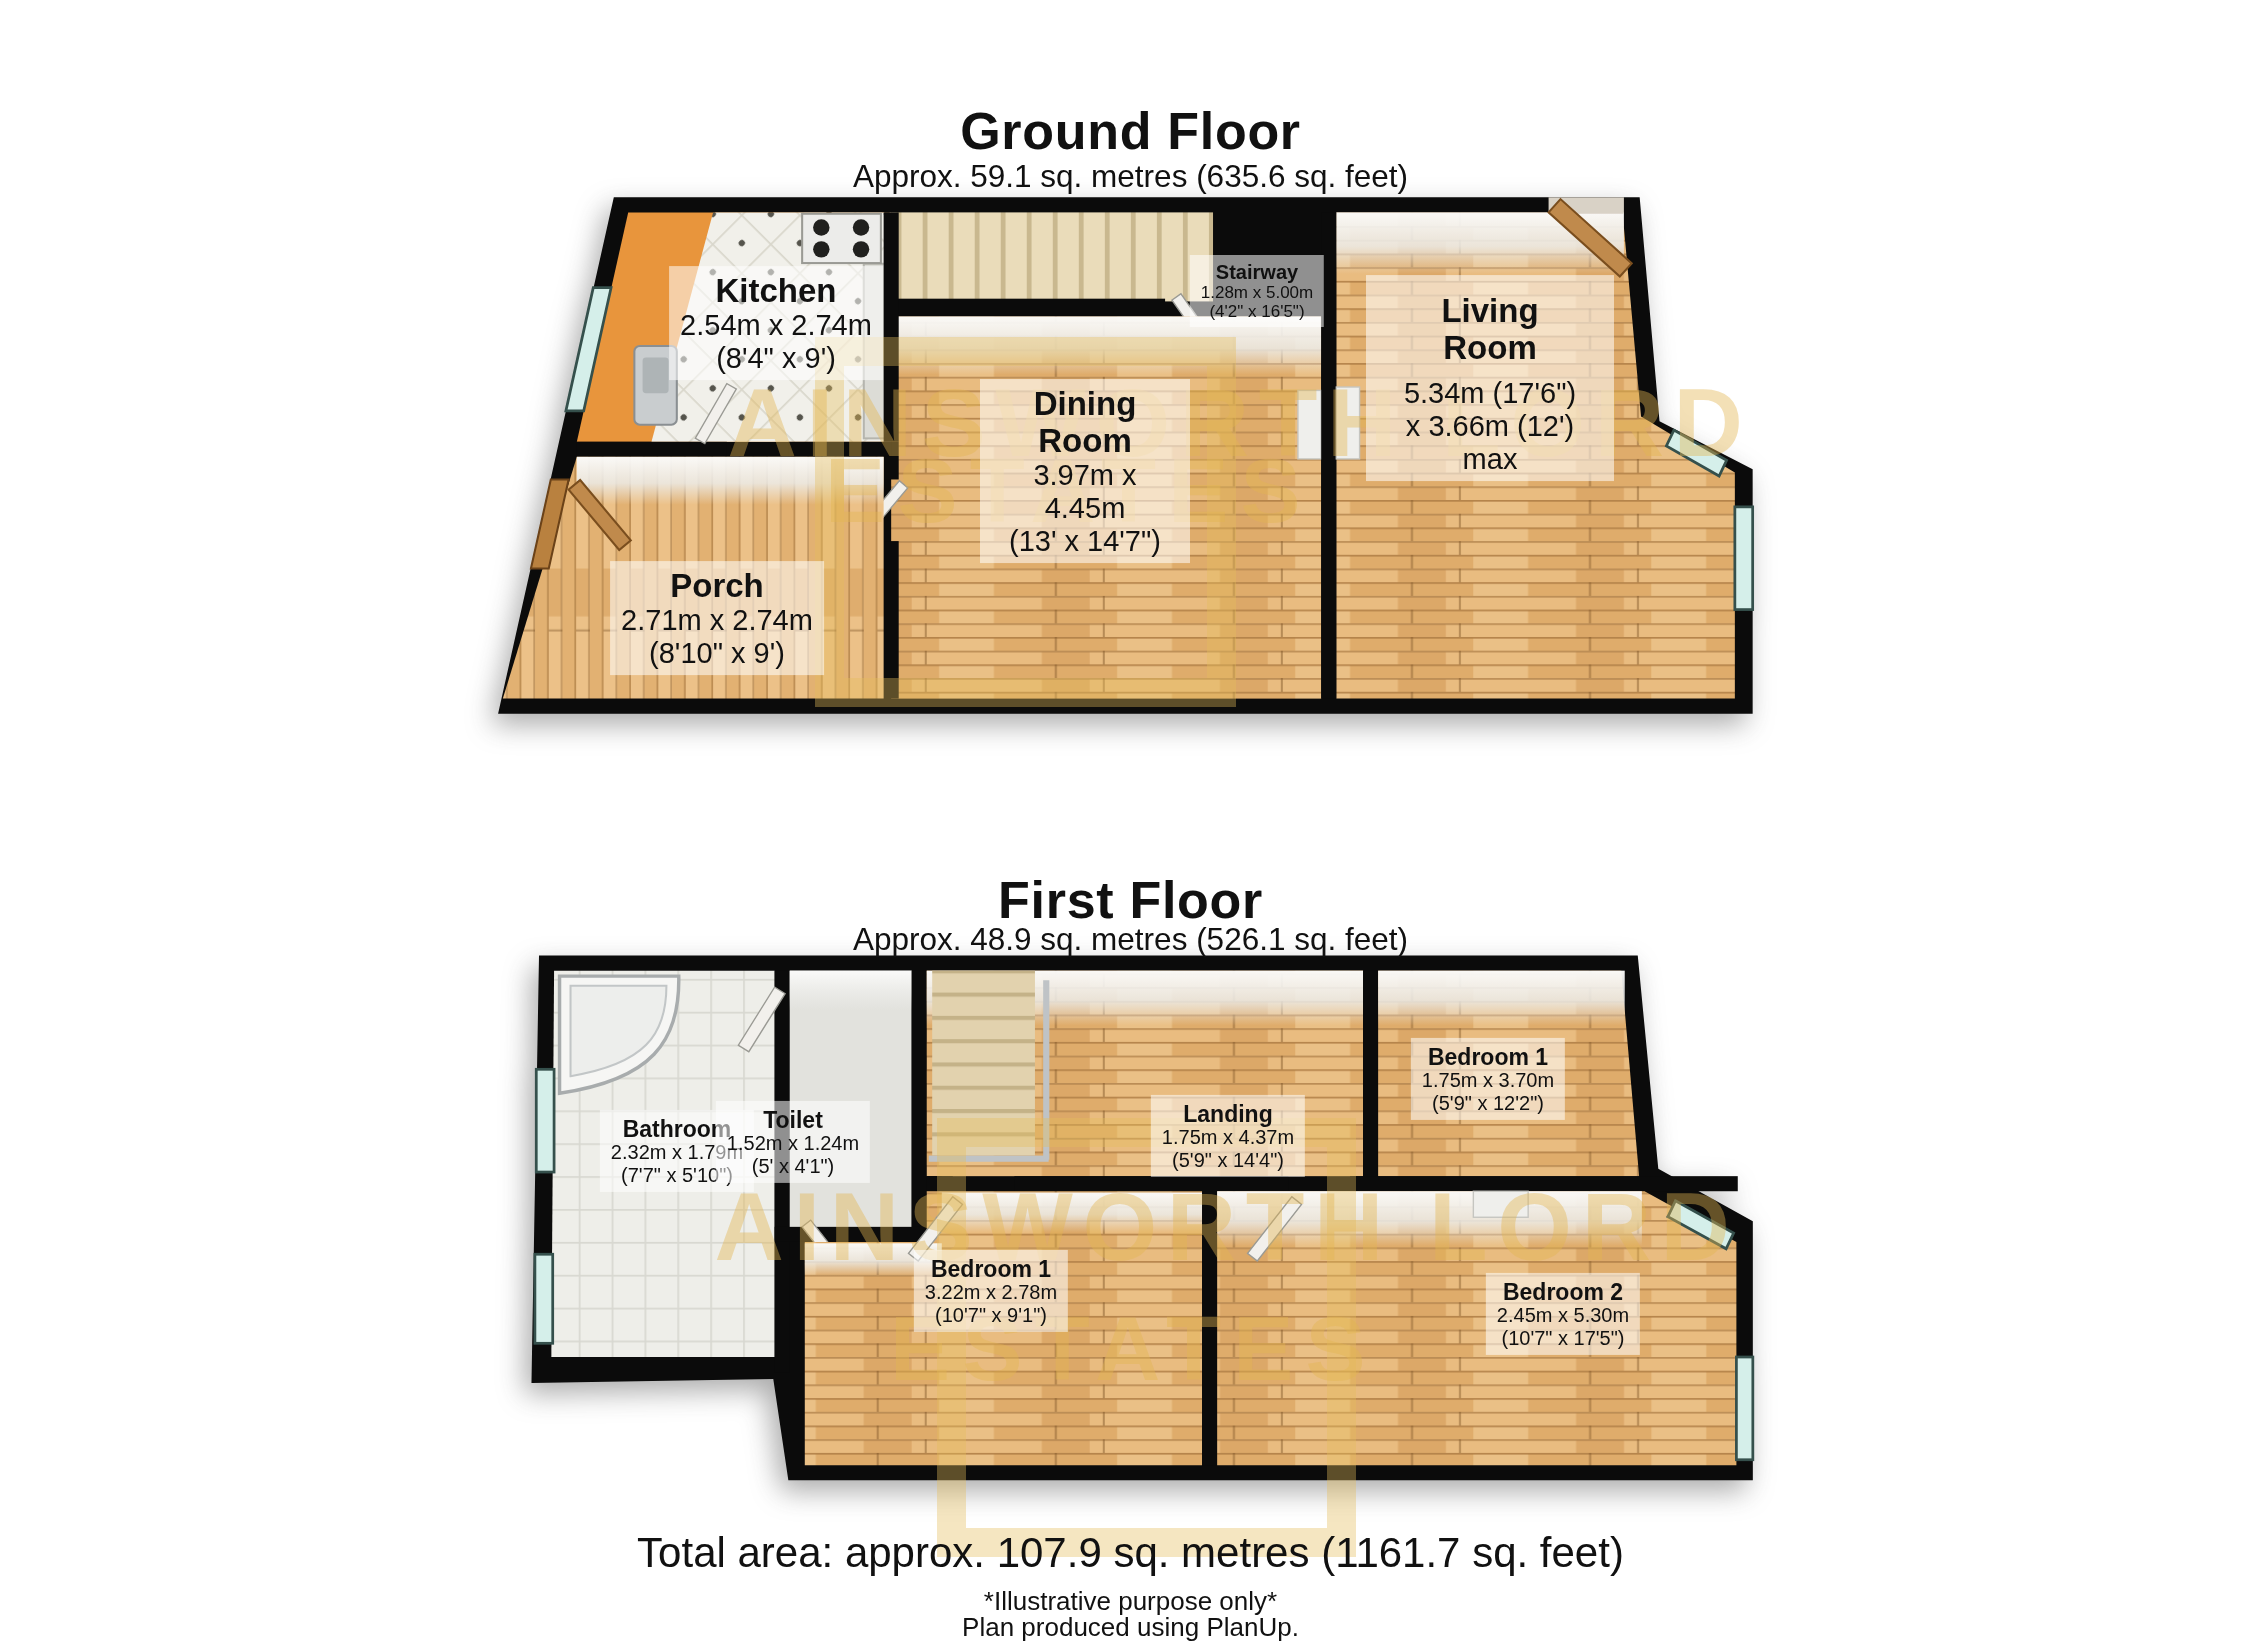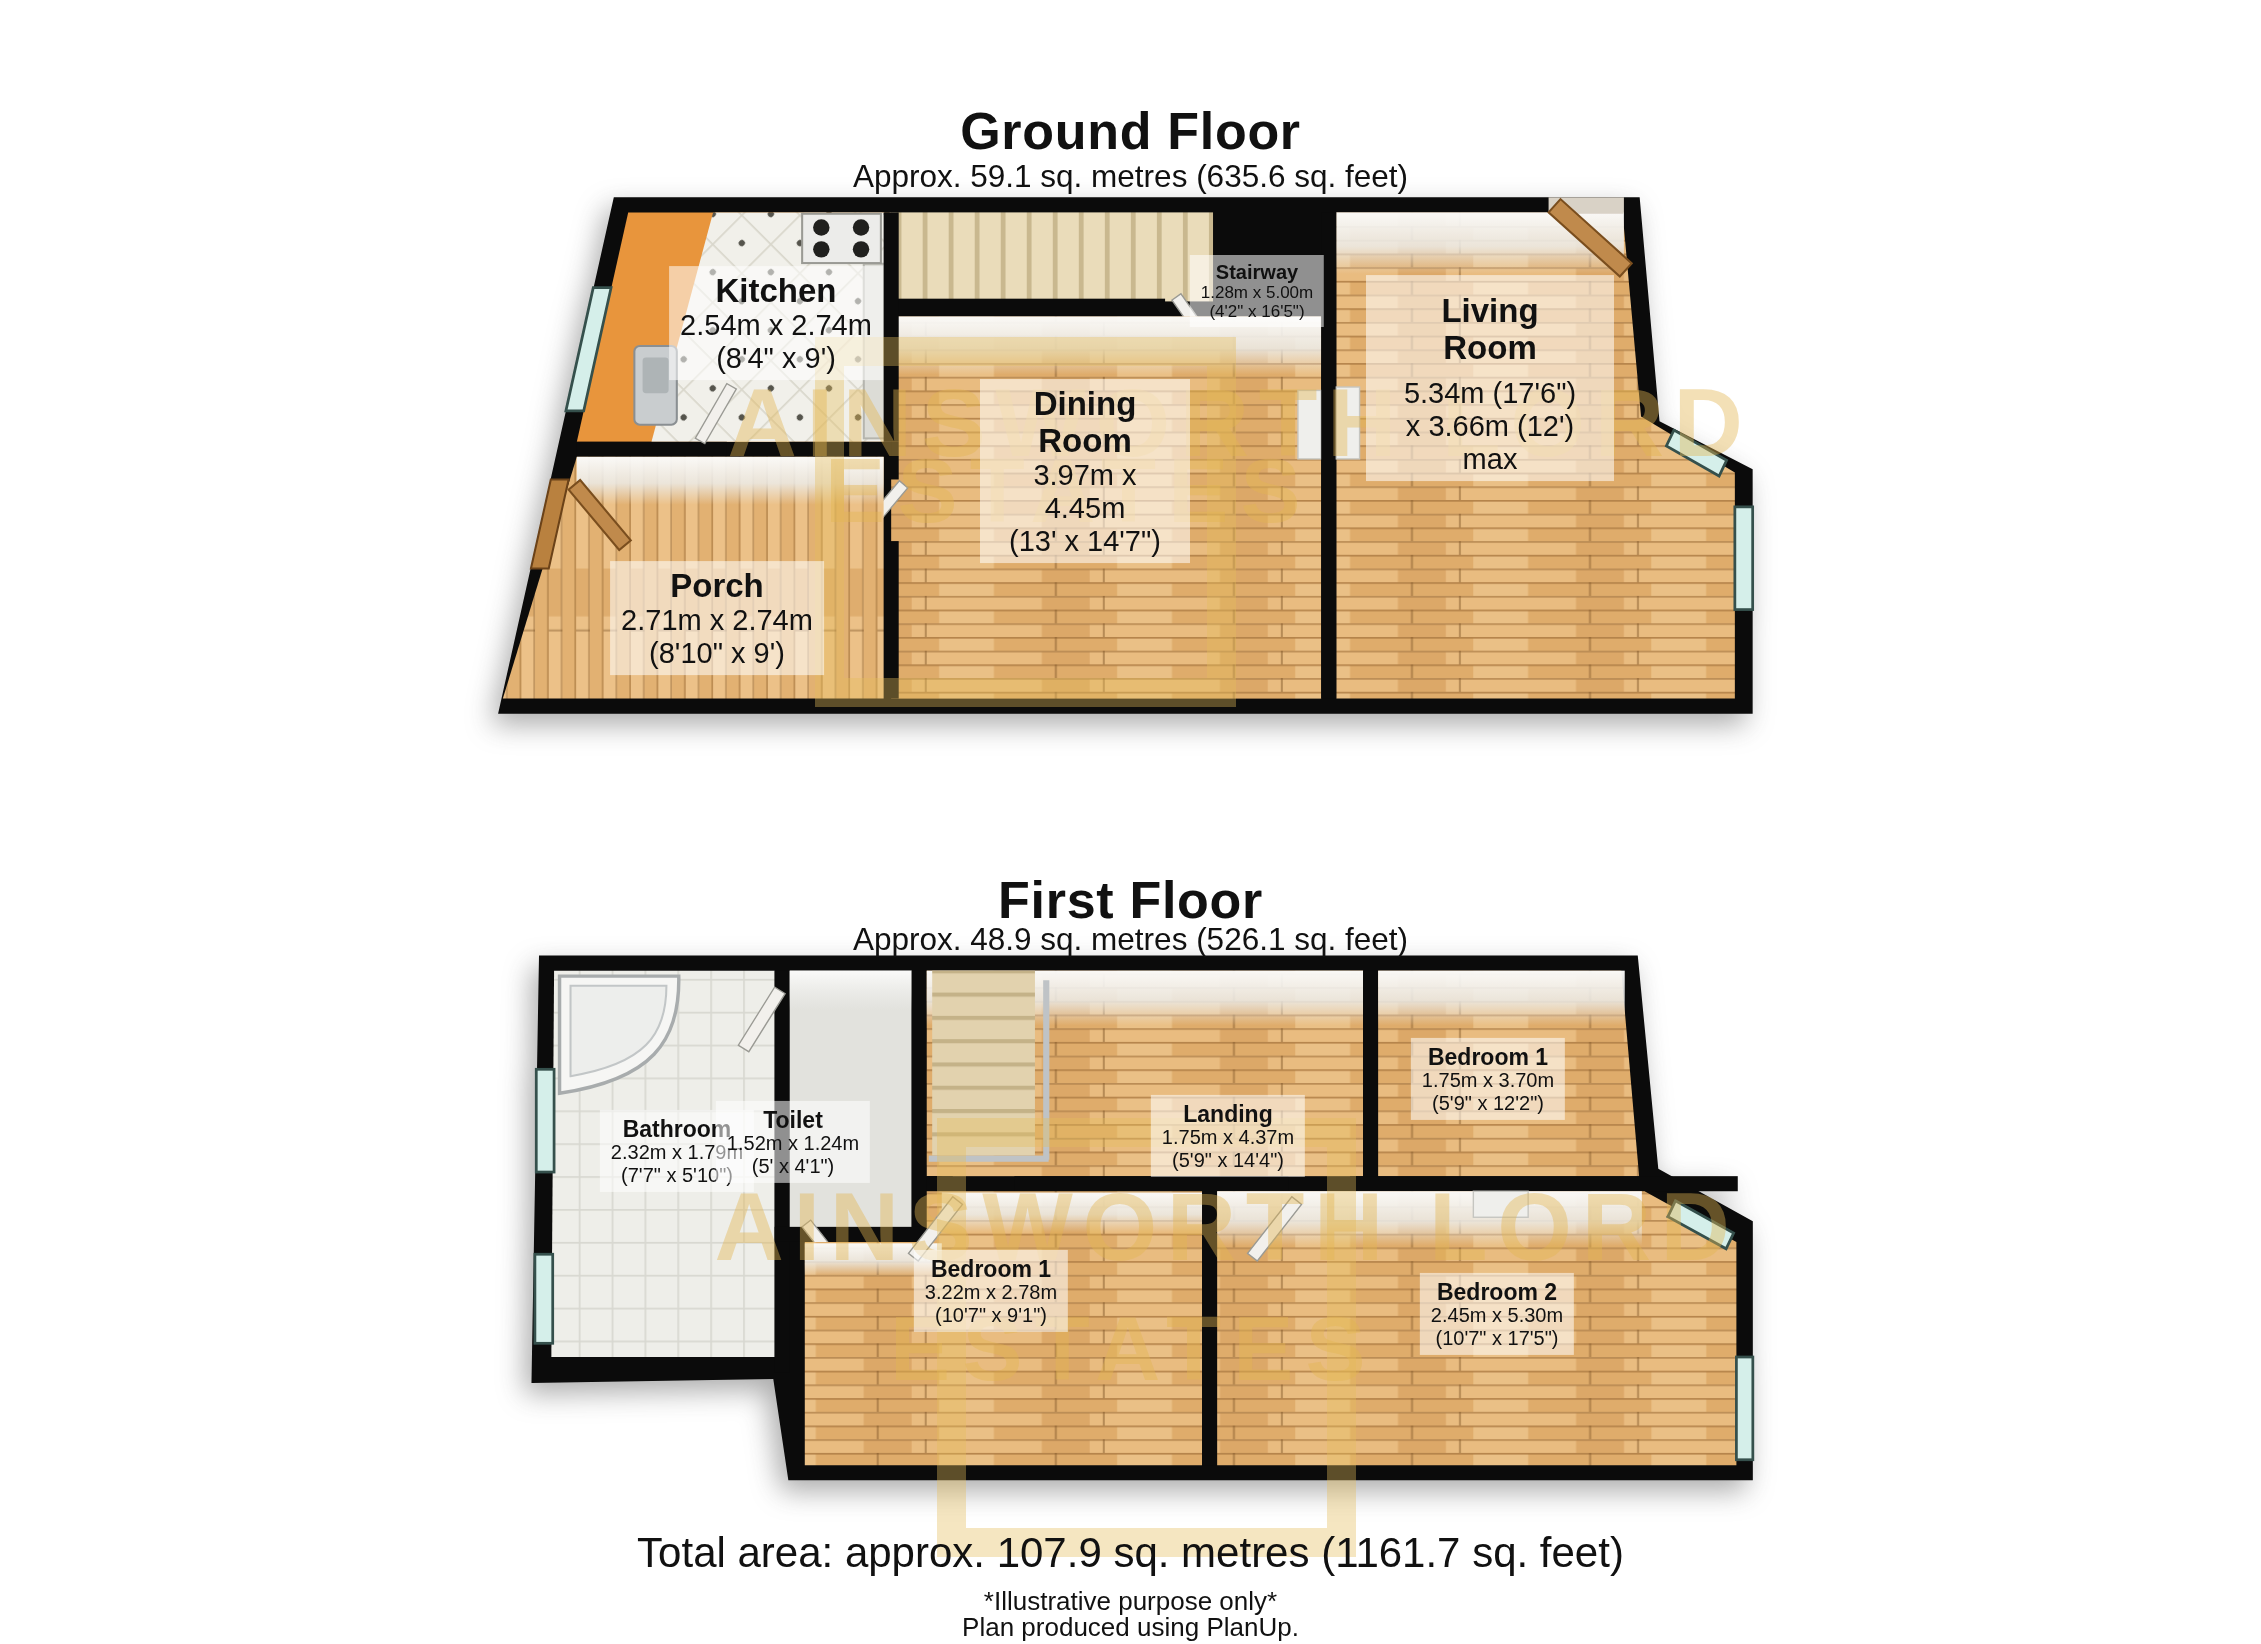--- a/index.html
+++ b/index.html
@@ -255,21 +255,21 @@
   <div class="room-label md" style="left:1488px;top:1079px">
     <div class="rl-name">Bedroom 1</div>
     <div class="rl-dim">1.75m x 3.70m</div>
     <div class="rl-dim">(5'9" x 12'2")</div>
   </div>
   <div class="room-label md" style="left:991px;top:1291px">
     <div class="rl-name">Bedroom 1</div>
     <div class="rl-dim">3.22m x 2.78m</div>
     <div class="rl-dim">(10'7" x 9'1")</div>
   </div>
-  <div class="room-label md" style="left:1497px;top:1314px">
+  <div class="room-label md" style="left:1563px;top:1314px">
     <div class="rl-name">Bedroom 2</div>
     <div class="rl-dim">2.45m x 5.30m</div>
     <div class="rl-dim">(10'7" x 17'5")</div>
   </div>
 
   <div class="footer-total" style="top:1529px">Total area: approx. 107.9 sq. metres (1161.7 sq. feet)</div>
   <div class="footer-note" style="top:1586px">*Illustrative purpose only*</div>
   <div class="footer-note" style="top:1612px">Plan produced using PlanUp.</div>
 
 </div>

